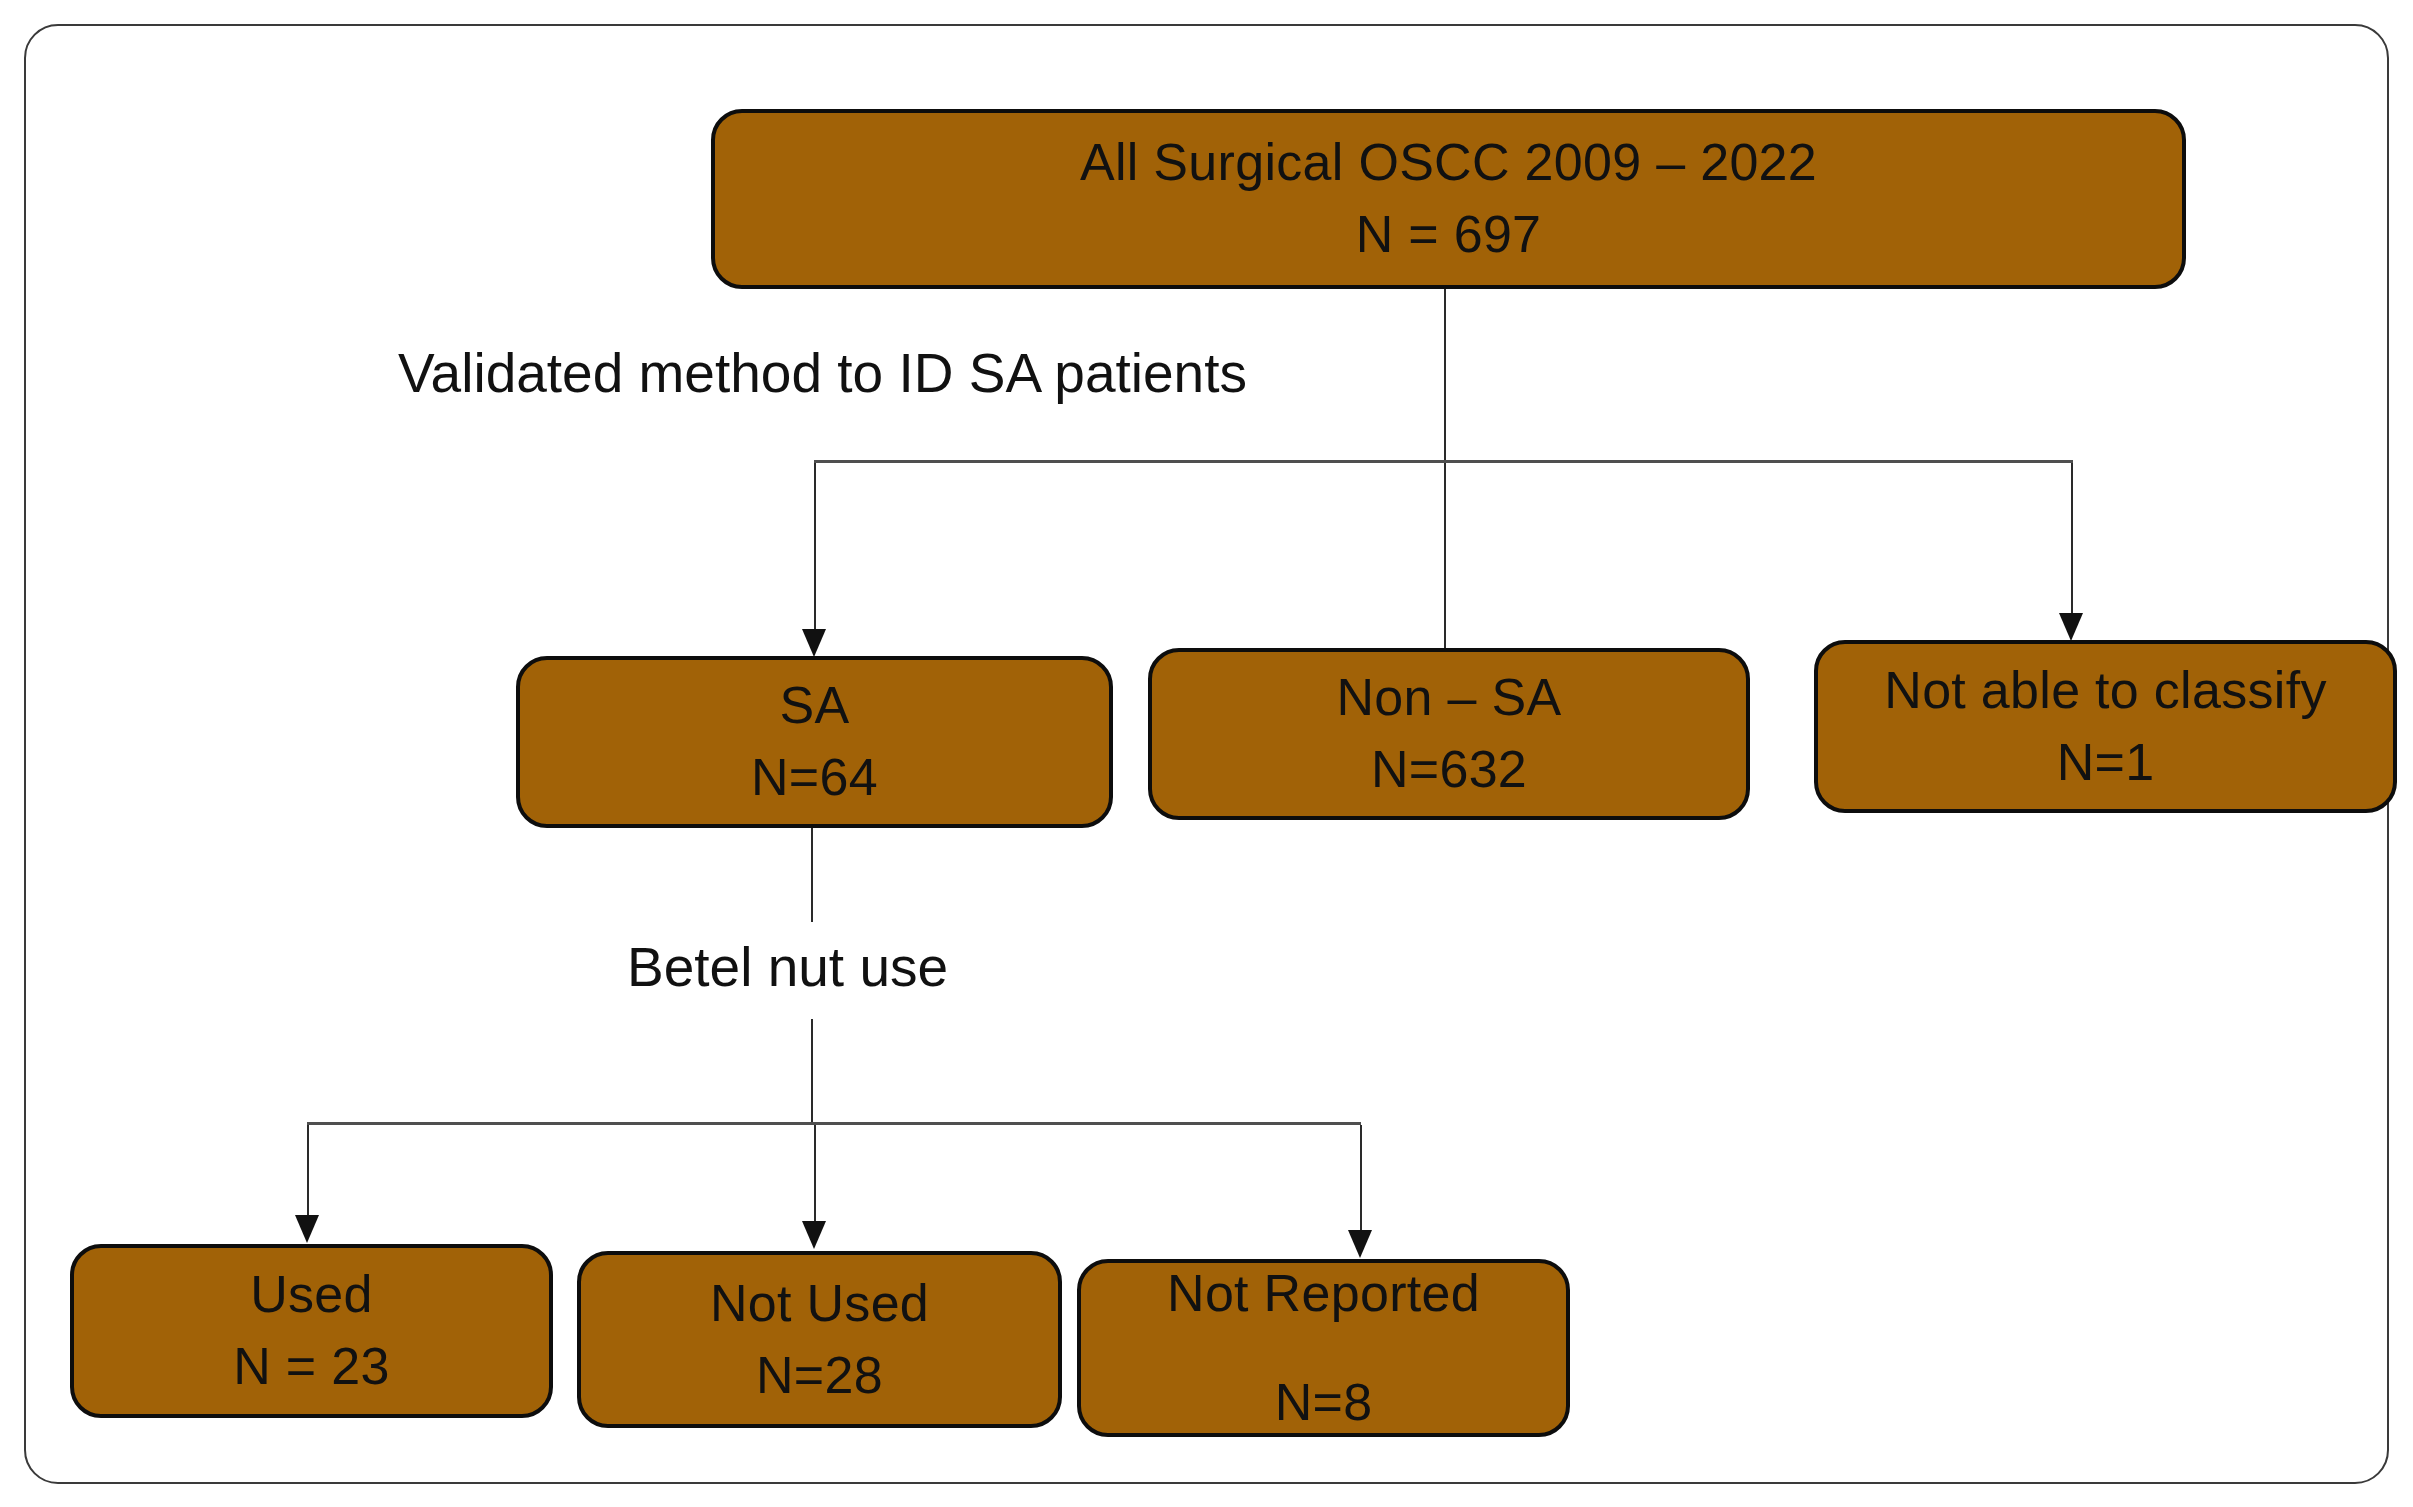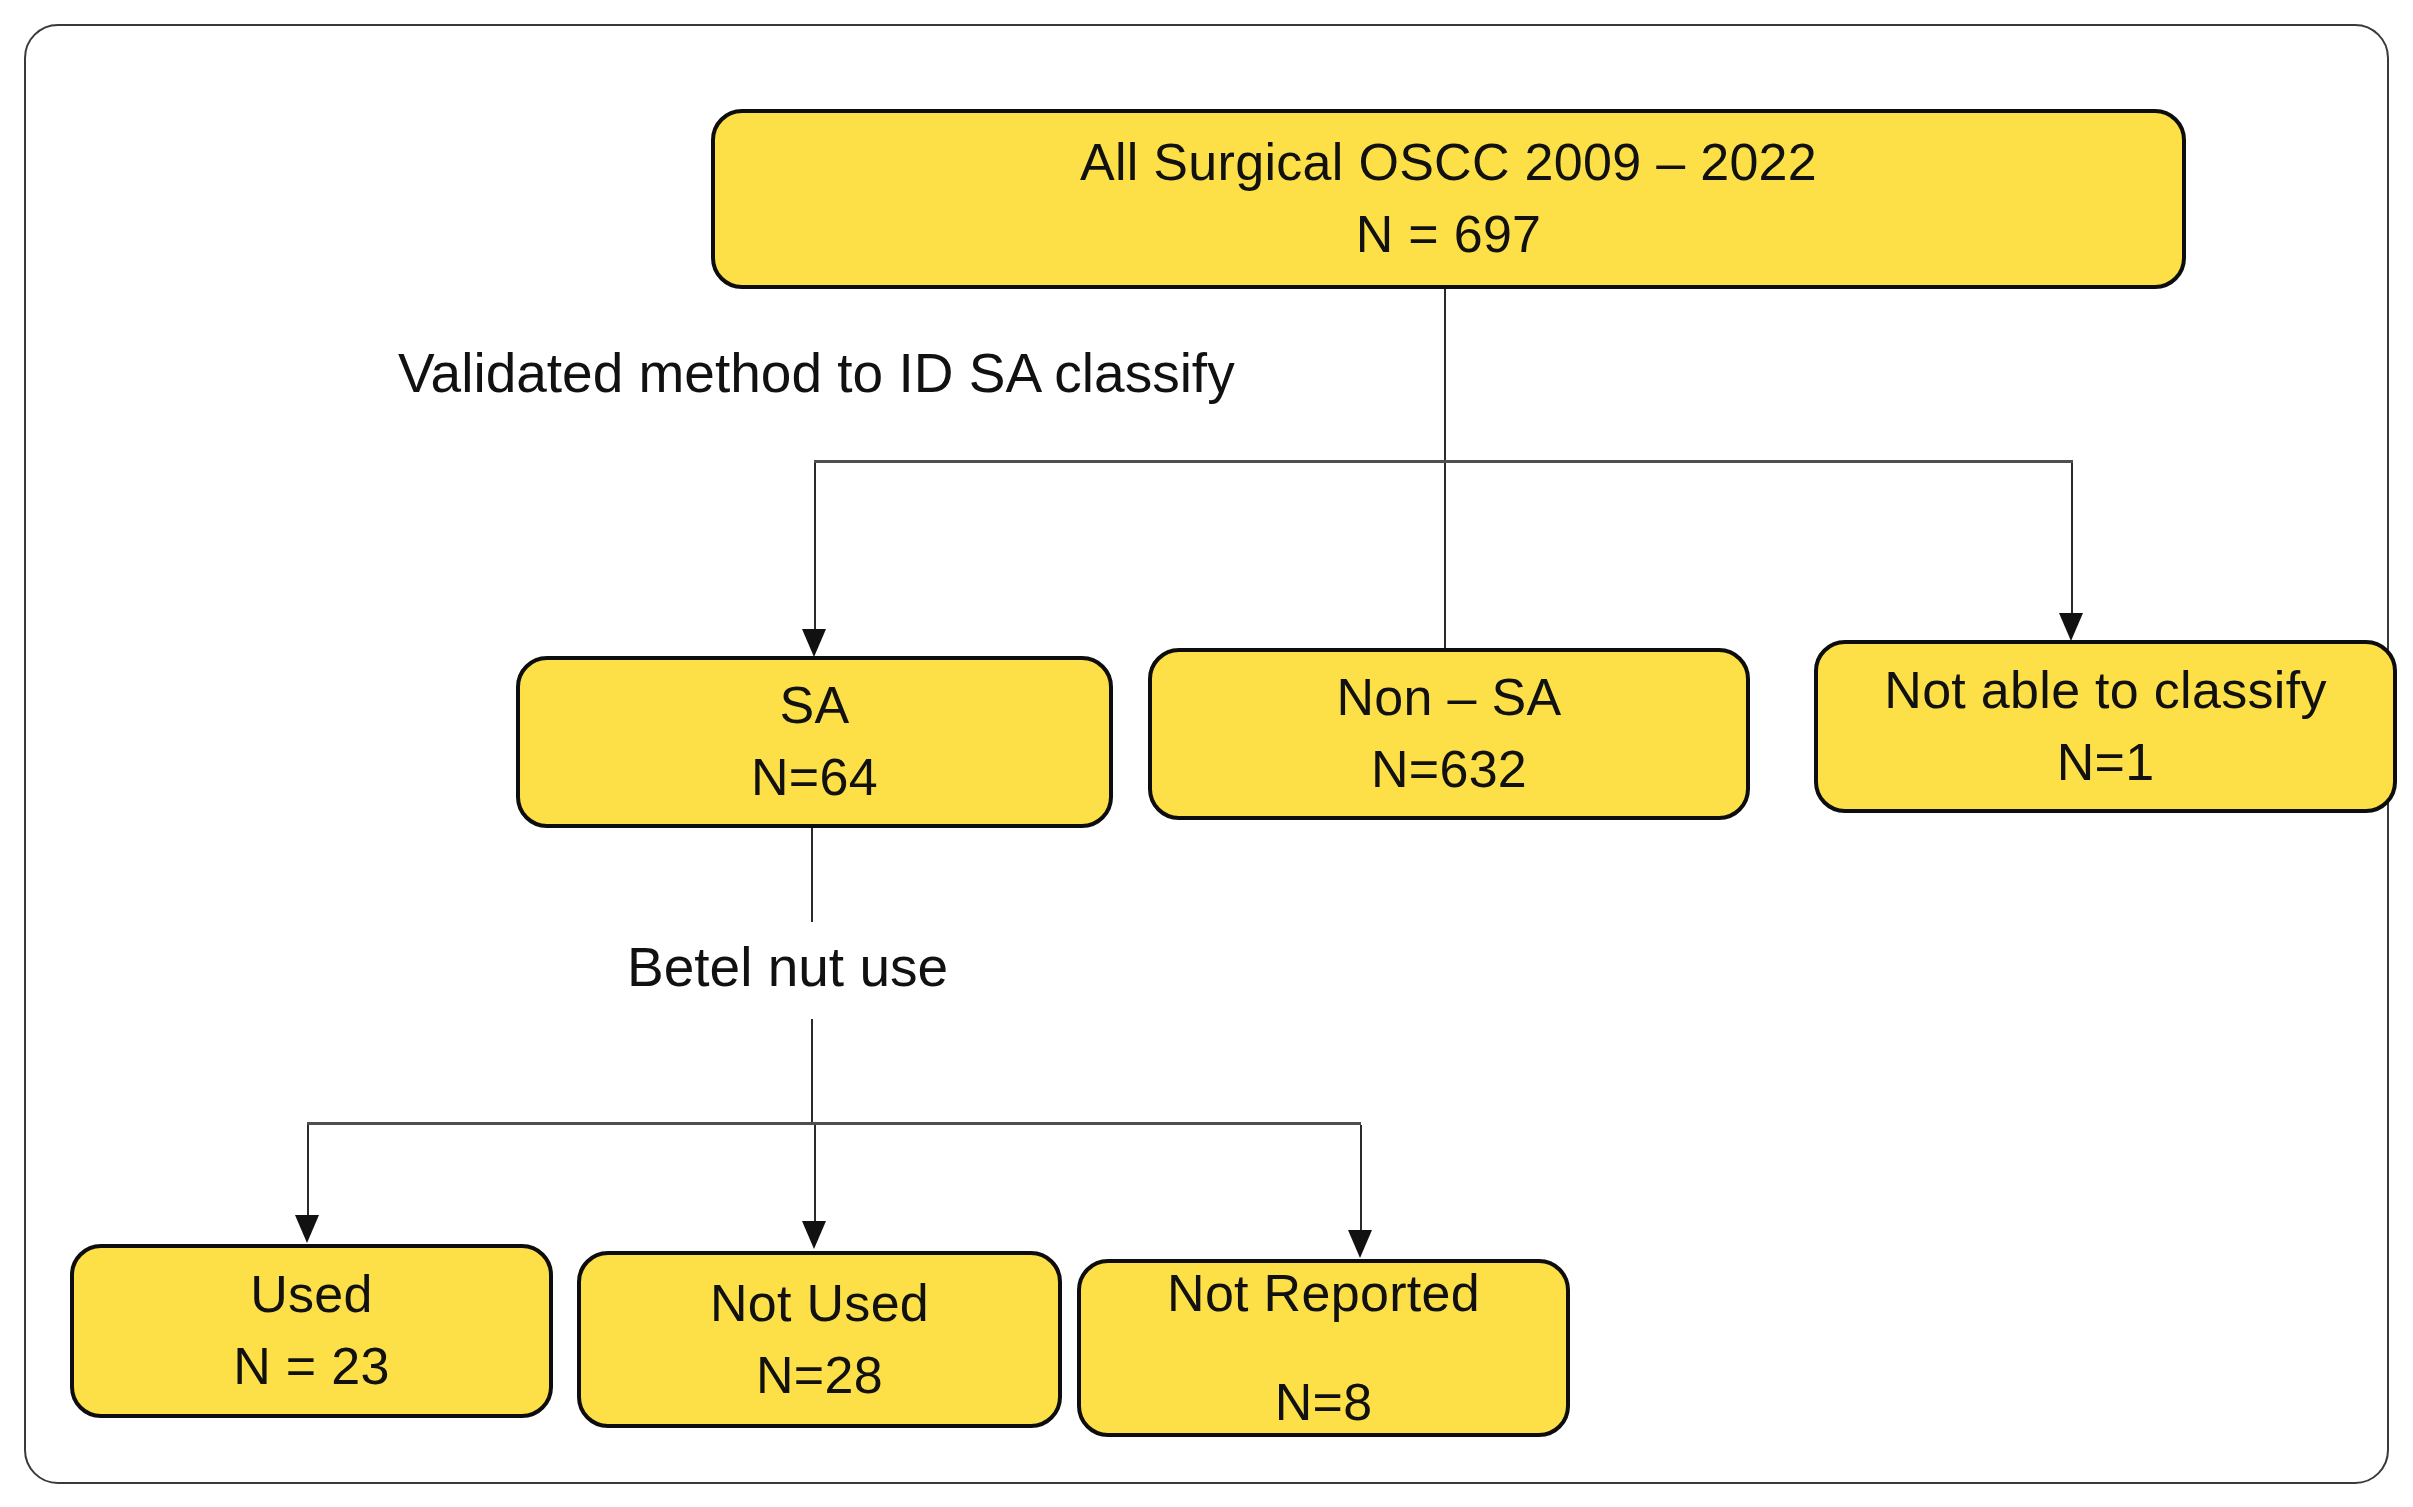--- a/index.html
+++ b/index.html
@@ -23,21 +23,21 @@
     left: 23.5px; top: 23.5px;
     width: 2361px; height: 1456px;
     border: 2.7px solid #3a3a3a;
     border-radius: 34px;
     background: #ffffff;
   }
   .node {
     position: absolute;
     border: 4px solid #0d0d0d;
     border-radius: 31px;
-    background: #fde047;
+    background: #a16207;
     display: flex;
     flex-direction: column;
     align-items: center;
     justify-content: center;
     text-align: center;
     gap: 10.7px;
     font-size: 52px;
     line-height: 1.18;
     letter-spacing: 0.3px;
   }
@@ -99,21 +99,21 @@
   .a-nu          { left: 802px; top: 1221px; }
   .a-nr          { left: 1348px; top: 1230px; }
 </style>
 </head>
 <body>
 
 <div class="canvas">
 
   <div class="frame"></div>
 
-  <div class="flabel l-method">Validated method to ID SA classify</div>
+  <div class="flabel l-method">Validated method to ID SA patients</div>
   <div class="flabel l-betel">Betel nut use</div>
 
   <div class="vline c-root-down"></div>
   <div class="hline c-branch-1"></div>
   <div class="vline c-sa-drop"></div>
   <div class="vline c-nc-drop"></div>
   <div class="arrowhead a-sa"></div>
   <div class="arrowhead a-nc"></div>
 
   <div class="vline c-sa-down-1"></div>

